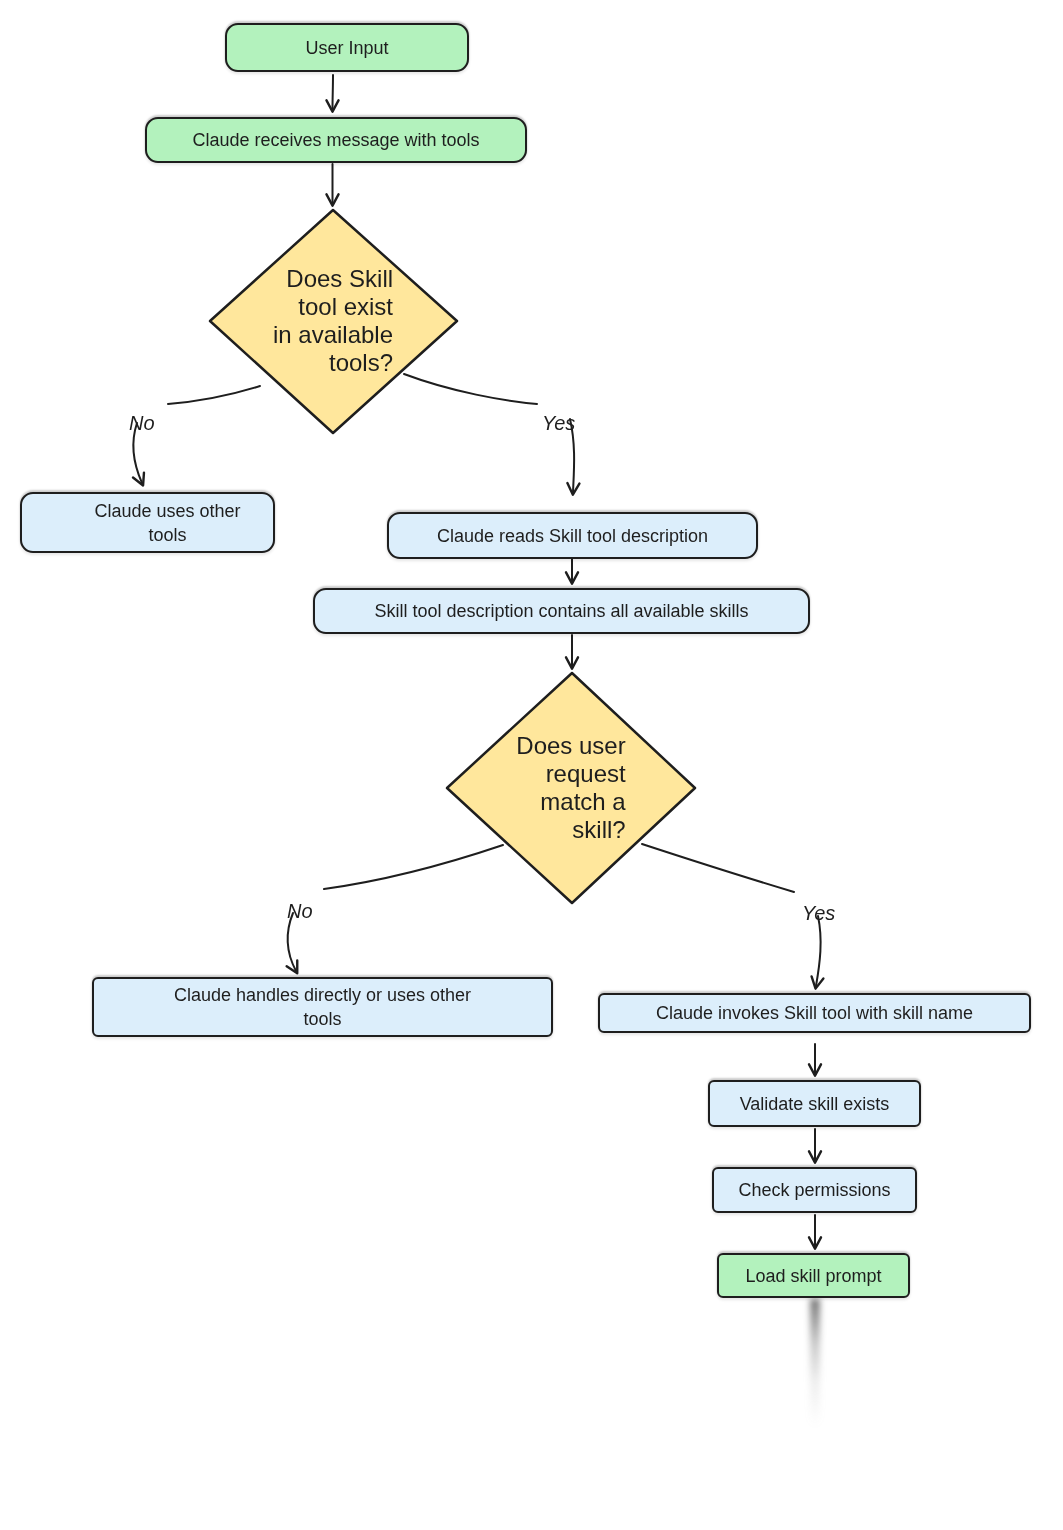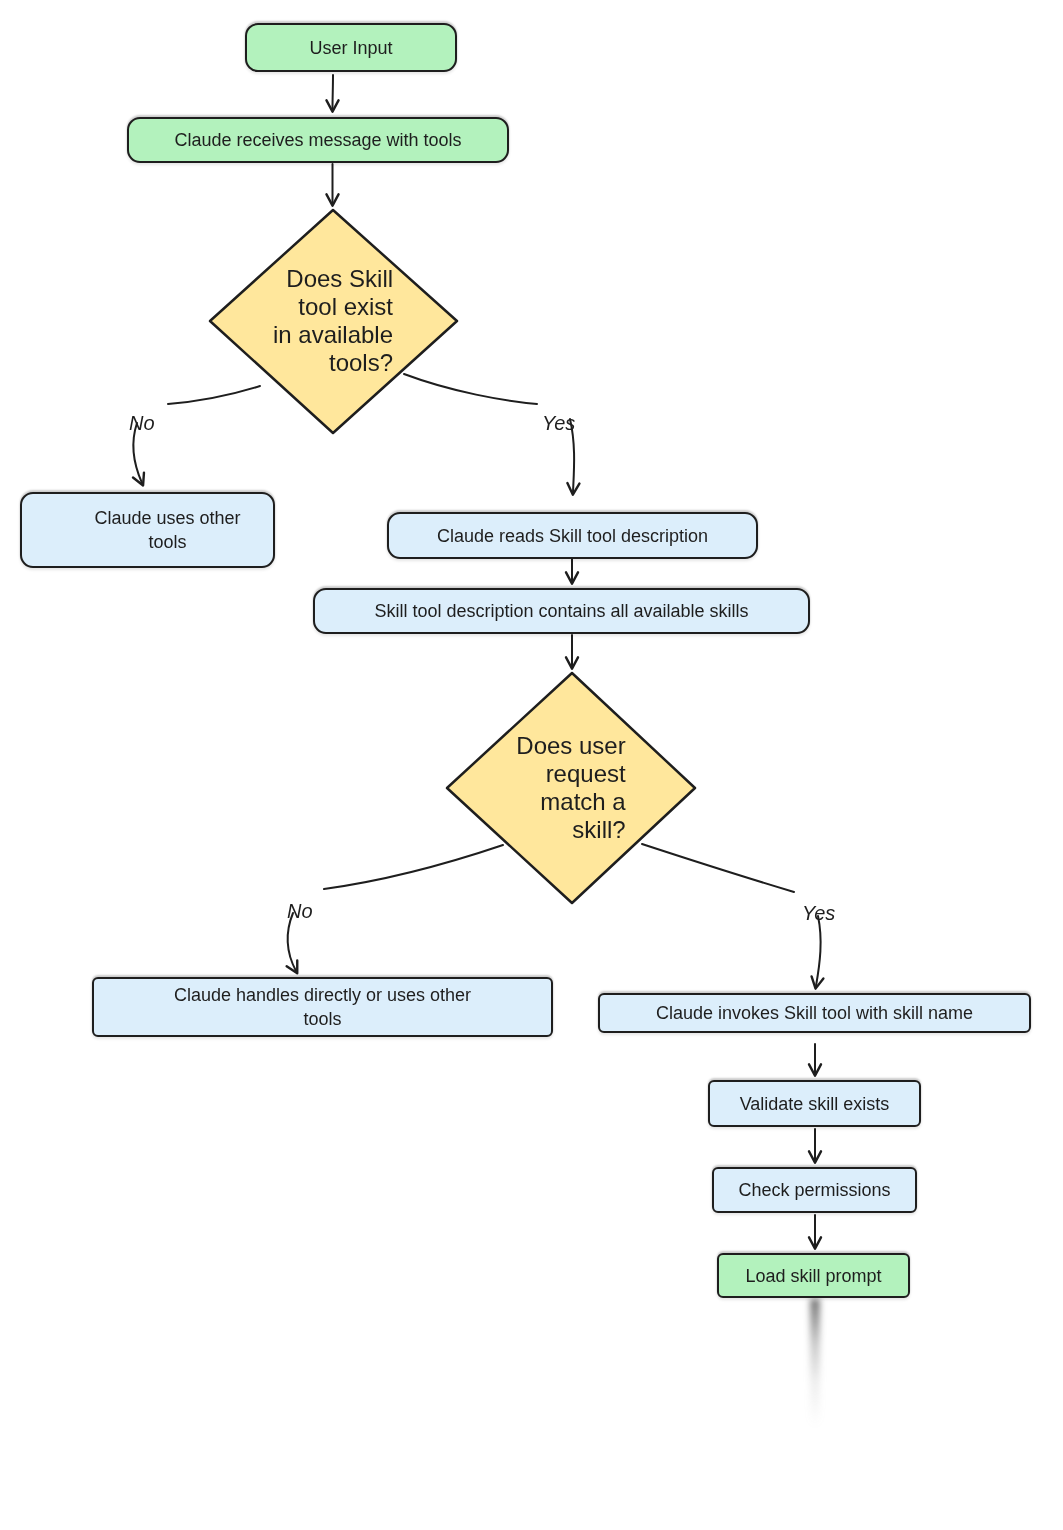--- a/index.html
+++ b/index.html
@@ -113,34 +113,34 @@
 
       <path d="M815,1129 C815,1140 815,1150 815,1160" marker-end="url(#arrow)"></path>
 
       <path d="M815,1215 C815,1226 815,1236 815,1246" marker-end="url(#arrow)"></path>
     </g>
 
     <polygon points="333,210 457,321 333,433 210,321" fill="#ffe79c" stroke="#1e1e1e" stroke-width="2.5" stroke-linejoin="round"></polygon>
     <polygon points="572,673 695,788 572,903 447,788" fill="#ffe79c" stroke="#1e1e1e" stroke-width="2.5" stroke-linejoin="round"></polygon>
   </svg>
 
-  <div class="node rounded green" style="left:225px; top:23px; width:212px; height:49px;margin-left:20px;">User Input</div>
+  <div class="node rounded green" style="left:225px; top:23px; width:244px; height:49px;">User Input</div>
 
-  <div class="node rounded green" style="left:127px; top:117px; width:382px; height:46px;">Claude receives message with tools</div>
+  <div class="node rounded green" style="left:145px; top:117px; width:382px; height:46px;">Claude receives message with tools</div>
 
   <div class="diamond-label" style="left:243px; top:253px; width:180px; height:136px;">Does Skill
 tool exist
 in available
 tools?</div>
 
   <div class="edge-label" style="left:129px; top:396px;">No</div>
 
   <div class="edge-label" style="left:542px; top:396px;">Yes</div>
 
-  <div class="node rounded blue" style="left:20px; top:492px; width:255px; height:76px;padding-left:48px;">Claude uses other
+  <div class="node rounded blue" style="left:20px; top:492px; width:255px; height:61px;padding-left:48px;">Claude uses other
 tools</div>
 
   <div class="node rounded blue" style="left:387px; top:512px; width:371px; height:47px;">Claude reads Skill tool description</div>
 
   <div class="node rounded blue" style="left:313px; top:588px; width:497px; height:46px;">Skill tool description contains all available skills</div>
 
   <div class="diamond-label" style="left:481px; top:720px; width:180px; height:136px;">Does user
 request
 match a
 skill?</div>

